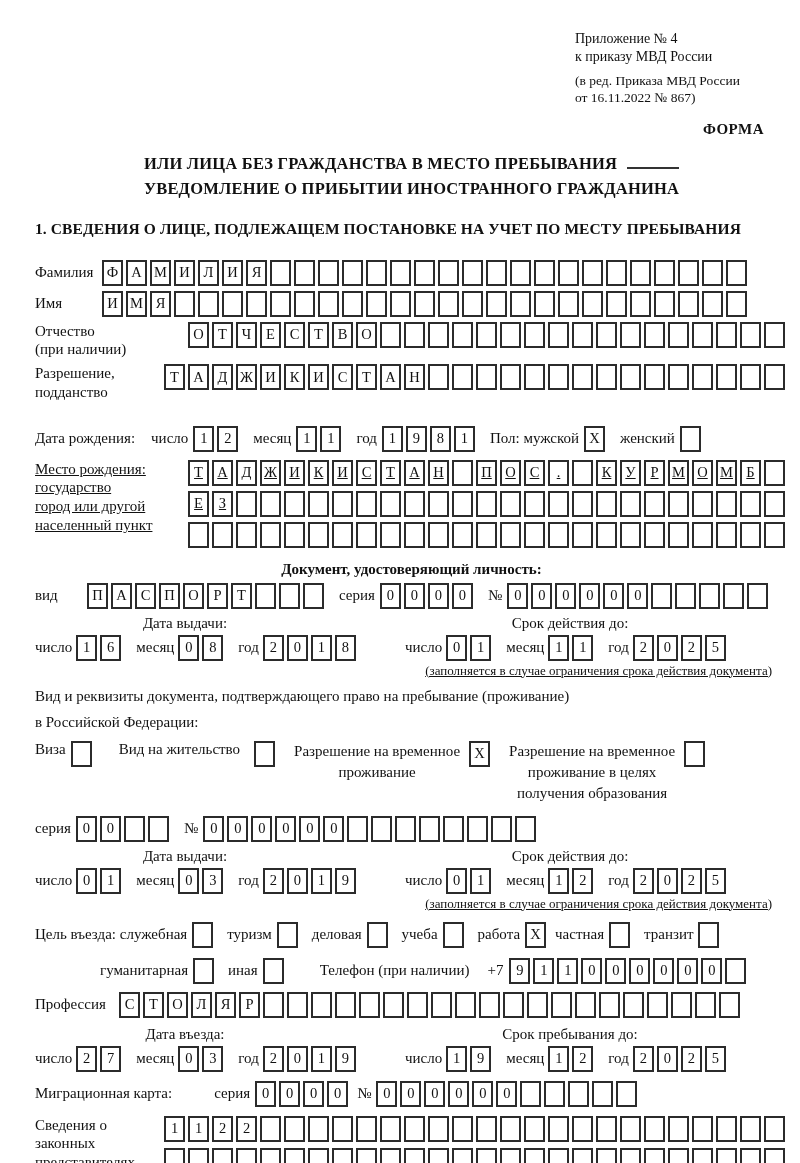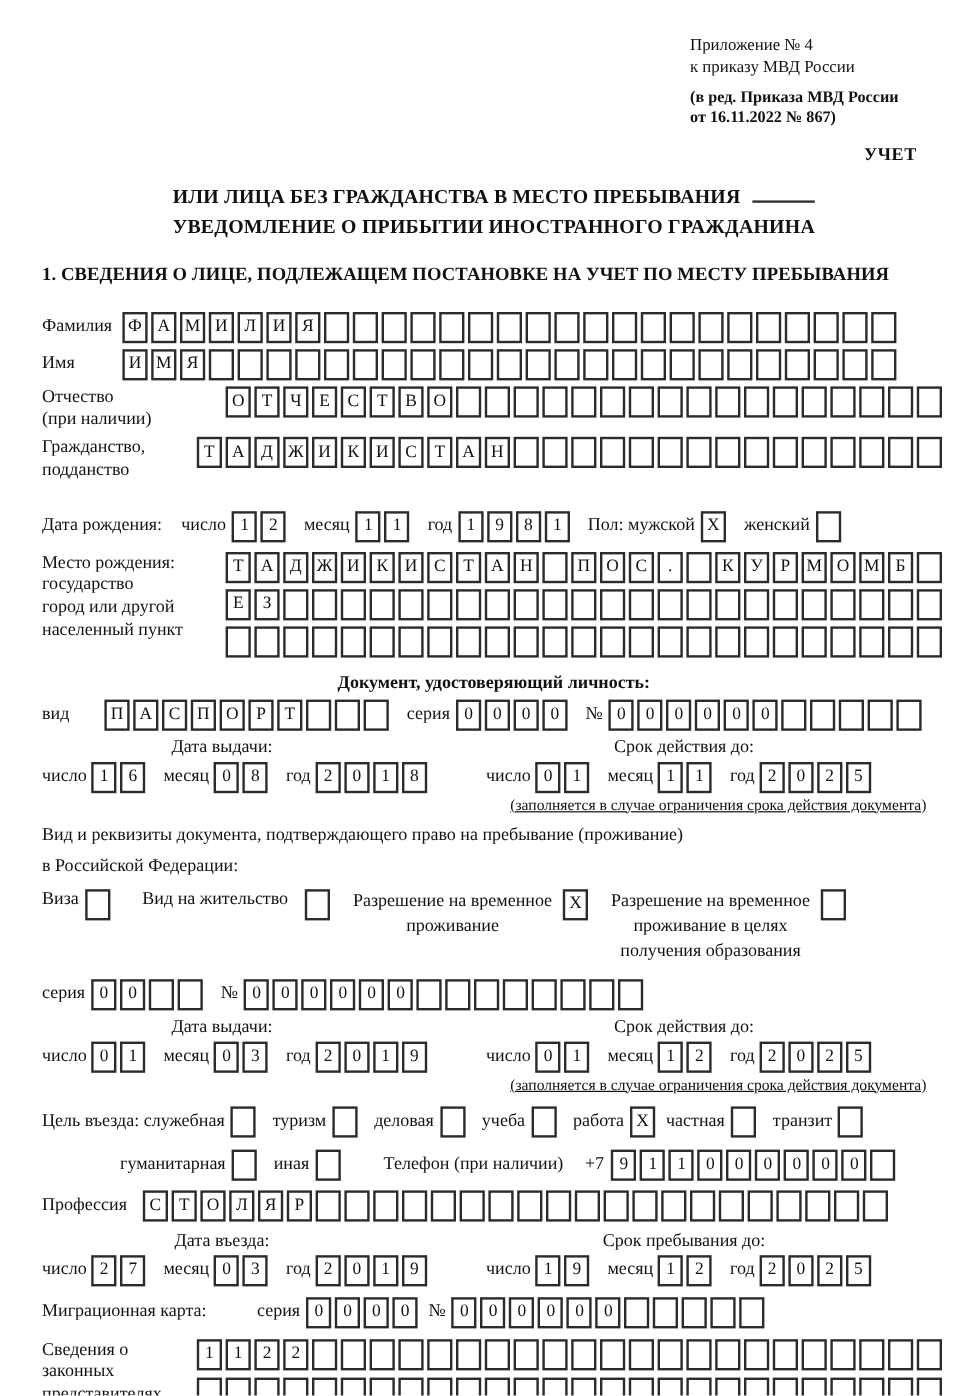--- a/index.html
+++ b/index.html
@@ -1,21 +1,21 @@
 <!DOCTYPE html>
 <html><head>
 <meta charset="utf-8">
 <style>
   html,body{margin:0;padding:0;background:#fff;}
   body{width:800px;font-family:"Liberation Serif","DejaVu Serif",serif;color:#111;}
   .page{position:relative;width:800px;height:1163px;box-sizing:border-box;padding:30px 12px 10px 35px;overflow:hidden;}
 
   
   .hdr{margin-left:540px;font-size:14px;line-height:1.32;}
-  .hdr-note{margin-top:5px;font-size:13.5px;line-height:1.3;font-weight:bold;}
+  .hdr-note{margin-top:5px;font-size:13.5px;line-height:1.3;}
   .forma{margin-top:14px;text-align:right;padding-right:24px;font-weight:bold;font-size:15px;letter-spacing:.5px;}
 
   .title{margin-top:14px;text-align:center;font-weight:bold;font-size:16.5px;line-height:1.5;letter-spacing:.2px;}
   .blank-line{display:inline-block;width:52px;border-bottom:2px solid #333;height:14px;margin-left:10px;}
   .sec-head{margin-top:18px;font-weight:bold;font-size:15.5px;letter-spacing:.1px;}
 
   
   .frow{display:flex;align-items:center;margin-top:5px;}
   .frow.top{align-items:flex-start;justify-content:space-between;}
   .lbl{font-size:15px;line-height:1.25;}
@@ -64,21 +64,21 @@
 
   <div class="hdr">
     <div data-bind="page.header.0">Приложение № 4</div>
     <div data-bind="page.header.1">к приказу МВД России</div>
     <div class="hdr-note">
       <div data-bind="page.header_note.0">(в ред. Приказа МВД России</div>
       <div data-bind="page.header_note.1">от 16.11.2022 № 867)</div>
     </div>
   </div>
 
-  <div class="forma" data-bind="page.forma">УЧЕТ</div>
+  <div class="forma" data-bind="page.forma">ФОРМА</div>
 
   <div class="title">
     <div>
       <span data-bind="page.title_line2">ИЛИ ЛИЦА БЕЗ ГРАЖДАНСТВА В МЕСТО ПРЕБЫВАНИЯ</span><span class="blank-line"></span>
     </div>
     <div data-bind="page.title_line1">УВЕДОМЛЕНИЕ О ПРИБЫТИИ ИНОСТРАННОГО ГРАЖДАНИНА</div>
   </div>
 
   <div class="sec-head" data-bind="page.section1_heading">1. СВЕДЕНИЯ О ЛИЦЕ, ПОДЛЕЖАЩЕМ ПОСТАНОВКЕ НА УЧЕТ ПО МЕСТУ ПРЕБЫВАНИЯ</div>
 
@@ -177,21 +177,21 @@
         <span class="cell"></span>
         <span class="cell"></span>
         <span class="cell"></span>
         <span class="cell"></span>
         <span class="cell"></span>
       </div>
   </div>
 
   <div class="frow top">
     <div class="lbl w101">
-      <div data-bind="labels.citizenship1">Гражданство,</div>
+      <div data-bind="labels.citizenship1">Разрешение,</div>
       <div data-bind="labels.citizenship2">подданство</div>
     </div>
     <div class="boxrow">
         <span class="cell">Т</span>
         <span class="cell">А</span>
         <span class="cell">Д</span>
         <span class="cell">Ж</span>
         <span class="cell">И</span>
         <span class="cell">К</span>
         <span class="cell">И</span>
@@ -239,21 +239,21 @@
     <span class="sub" data-bind="labels.sex_male">Пол: мужской</span>
     <span class="boxrow">
         <span class="cell">X</span>
       </span>
     <span class="sub" data-bind="labels.sex_female">женский</span>
     <span class="boxrow">
         <span class="cell"></span>
       </span>
   </div>
 
-  <div class="frow top" style="margin-top:8px;">
+  <div class="frow top" style="margin-top:8px;text-decoration:underline;">
     <div class="lbl w118">
       <div data-bind="labels.birthplace1">Место рождения:</div>
       <div data-bind="labels.birthplace2">государство</div>
       <div data-bind="labels.birthplace3">город или другой</div>
       <div data-bind="labels.birthplace4">населенный пункт</div>
     </div>
     <div class="stack">
       <div class="boxrow">
           <span class="cell">Т</span>
           <span class="cell">А</span>

